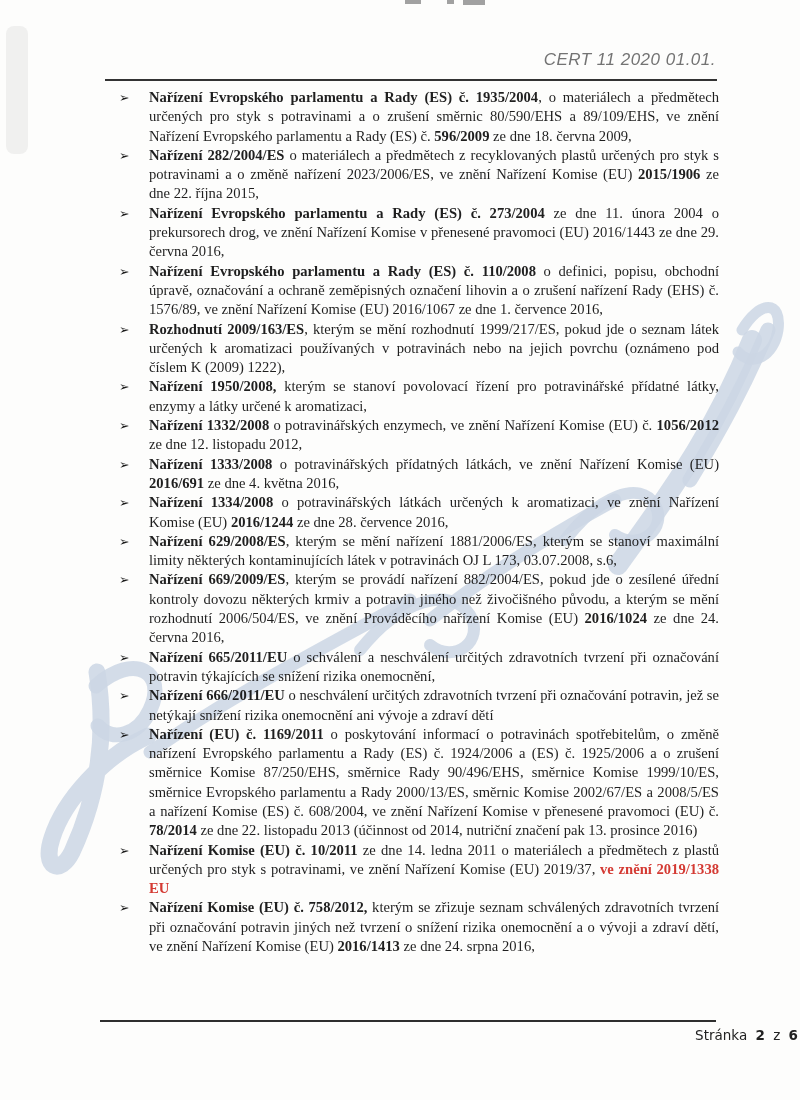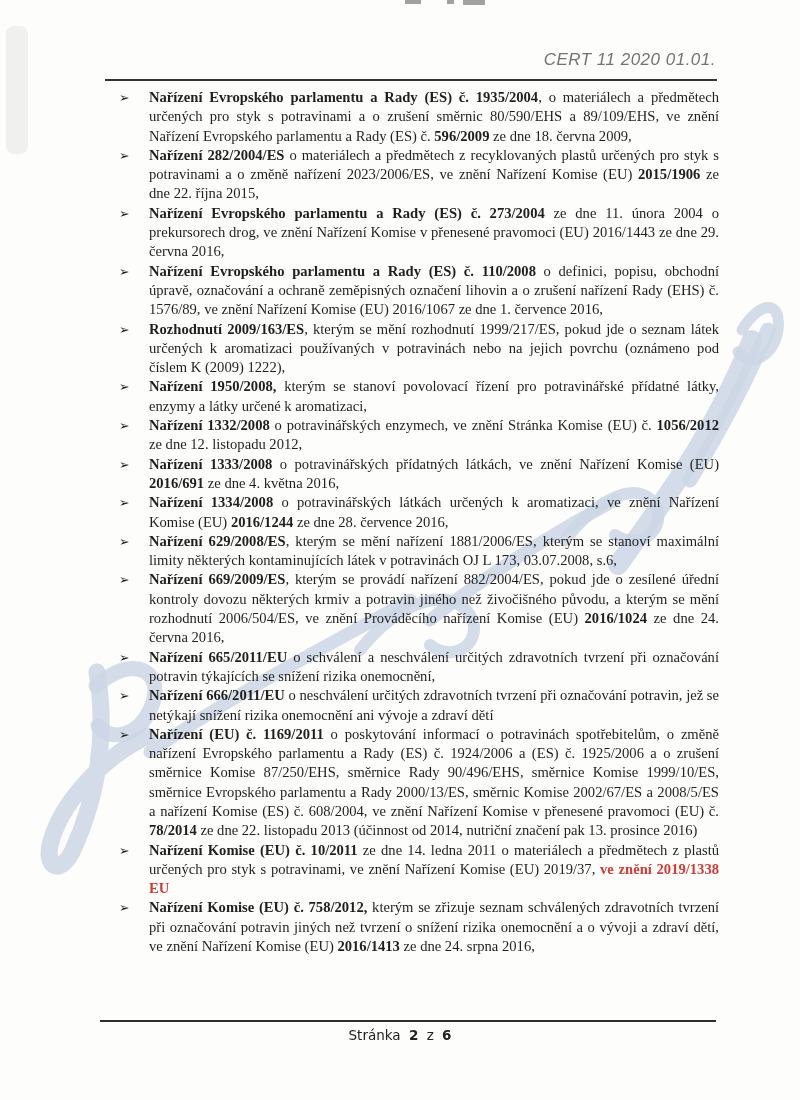--- a/index.html
+++ b/index.html
@@ -38,21 +38,21 @@
     position:absolute;left:13px;top:0;
     font-family:"DejaVu Sans", sans-serif;
     font-size:12.5px;color:#1a1a1a;
   }
   .bold{font-weight:bold;}
   .red{color:var(--red-color,#d43a33);font-weight:bold;}
 
   
   .rule-bottom{position:absolute;left:100px;top:1020px;width:616px;height:2px;background:#2e2e2e;z-index:2;}
   .page-footer{
-    position:absolute;left:0;top:1027px;width:800px;text-align:center;
+    position:absolute;left:0;top:1027px;width:800px;text-align:right;
     font-family:"DejaVu Sans", sans-serif;font-size:13.5px;color:#222;z-index:2;
   }
   .page-footer span{margin:0 2px;}
 </style>
 </head>
 <body>
 
 <div class="page">
 
   <svg class="watermark" viewBox="0 0 800 1100" aria-hidden="true">
@@ -75,21 +75,21 @@
   <div class="doc-code">CERT 11 2020 01.01.</div>
   <div class="rule-top"></div>
 
   <div class="content">
       <div class="item"><span class="arrow">➢</span><span class="bold">Nařízení Evropského parlamentu a Rady (ES) č. 1935/2004</span><span>, o materiálech a předmětech určených pro styk s potravinami a o zrušení směrnic 80/590/EHS a 89/109/EHS, ve znění Nařízení Evropského parlamentu a Rady (ES) č. </span><span class="bold">596/2009</span><span> ze dne 18. června 2009,</span></div>
       <div class="item"><span class="arrow">➢</span><span class="bold">Nařízení 282/2004/ES</span><span> o materiálech a předmětech z recyklovaných plastů určených pro styk s potravinami a o změně nařízení 2023/2006/ES, ve znění Nařízení Komise (EU) </span><span class="bold">2015/1906</span><span> ze dne 22. října 2015,</span></div>
       <div class="item"><span class="arrow">➢</span><span class="bold">Nařízení Evropského parlamentu a Rady (ES) č. 273/2004</span><span> ze dne 11. února 2004 o prekursorech drog, ve znění Nařízení Komise v přenesené pravomoci (EU) 2016/1443 ze dne 29. června 2016,</span></div>
       <div class="item"><span class="arrow">➢</span><span class="bold">Nařízení Evropského parlamentu a Rady (ES) č. 110/2008</span><span> o definici, popisu, obchodní úpravě, označování a ochraně zeměpisných označení lihovin a o zrušení nařízení Rady (EHS) č. 1576/89, ve znění Nařízení Komise (EU) 2016/1067 ze dne 1. července 2016,</span></div>
       <div class="item"><span class="arrow">➢</span><span class="bold">Rozhodnutí 2009/163/ES</span><span>, kterým se mění rozhodnutí 1999/217/ES, pokud jde o seznam látek určených k aromatizaci používaných v potravinách nebo na jejich povrchu (oznámeno pod číslem K (2009) 1222),</span></div>
       <div class="item"><span class="arrow">➢</span><span class="bold">Nařízení 1950/2008,</span><span> kterým se stanoví povolovací řízení pro potravinářské přídatné látky, enzymy a látky určené k aromatizaci,</span></div>
-      <div class="item"><span class="arrow">➢</span><span class="bold">Nařízení 1332/2008</span><span> o potravinářských enzymech, ve znění Stránka Komise (EU) č. </span><span class="bold">1056/2012</span><span> ze dne 12. listopadu 2012,</span></div>
+      <div class="item"><span class="arrow">➢</span><span class="bold">Nařízení 1332/2008</span><span> o potravinářských enzymech, ve znění Nařízení Komise (EU) č. </span><span class="bold">1056/2012</span><span> ze dne 12. listopadu 2012,</span></div>
       <div class="item"><span class="arrow">➢</span><span class="bold">Nařízení 1333/2008</span><span> o potravinářských přídatných látkách, ve znění Nařízení Komise (EU) </span><span class="bold">2016/691</span><span> ze dne 4. května 2016,</span></div>
       <div class="item"><span class="arrow">➢</span><span class="bold">Nařízení 1334/2008</span><span> o potravinářských látkách určených k aromatizaci, ve znění Nařízení Komise (EU) </span><span class="bold">2016/1244</span><span> ze dne 28. července 2016,</span></div>
       <div class="item"><span class="arrow">➢</span><span class="bold">Nařízení 629/2008/ES</span><span>, kterým se mění nařízení 1881/2006/ES, kterým se stanoví maximální limity některých kontaminujících látek v potravinách OJ L 173, 03.07.2008, s.6,</span></div>
       <div class="item"><span class="arrow">➢</span><span class="bold">Nařízení 669/2009/ES</span><span>, kterým se provádí nařízení 882/2004/ES, pokud jde o zesílené úřední kontroly dovozu některých krmiv a potravin jiného než živočišného původu, a kterým se mění rozhodnutí 2006/504/ES, ve znění Prováděcího nařízení Komise (EU) </span><span class="bold">2016/1024</span><span> ze dne 24. června 2016,</span></div>
       <div class="item"><span class="arrow">➢</span><span class="bold">Nařízení 665/2011/EU</span><span> o schválení a neschválení určitých zdravotních tvrzení při označování potravin týkajících se snížení rizika onemocnění,</span></div>
       <div class="item"><span class="arrow">➢</span><span class="bold">Nařízení 666/2011/EU</span><span> o neschválení určitých zdravotních tvrzení při označování potravin, jež se netýkají snížení rizika onemocnění ani vývoje a zdraví dětí</span></div>
       <div class="item"><span class="arrow">➢</span><span class="bold">Nařízení (EU) č. 1169/2011</span><span> o poskytování informací o potravinách spotřebitelům, o změně nařízení Evropského parlamentu a Rady (ES) č. 1924/2006 a (ES) č. 1925/2006 a o zrušení směrnice Komise 87/250/EHS, směrnice Rady 90/496/EHS, směrnice Komise 1999/10/ES, směrnice Evropského parlamentu a Rady 2000/13/ES, směrnic Komise 2002/67/ES a 2008/5/ES a nařízení Komise (ES) č. 608/2004, ve znění Nařízení Komise v přenesené pravomoci (EU) č. </span><span class="bold">78/2014</span><span> ze dne 22. listopadu 2013 (účinnost od 2014, nutriční značení pak 13. prosince 2016)</span></div>
       <div class="item"><span class="arrow">➢</span><span class="bold">Nařízení Komise (EU) č. 10/2011</span><span> ze dne 14. ledna 2011 o materiálech a předmětech z plastů určených pro styk s potravinami, ve znění Nařízení Komise (EU) 2019/37, </span><span class="bold red">ve znění 2019/1338 EU</span></div>
       <div class="item"><span class="arrow">➢</span><span class="bold">Nařízení Komise (EU) č. 758/2012,</span><span> kterým se zřizuje seznam schválených zdravotních tvrzení při označování potravin jiných než tvrzení o snížení rizika onemocnění a o vývoji a zdraví dětí, ve znění Nařízení Komise (EU) </span><span class="bold">2016/1413</span><span> ze dne 24. srpna 2016,</span></div>
     </div>

